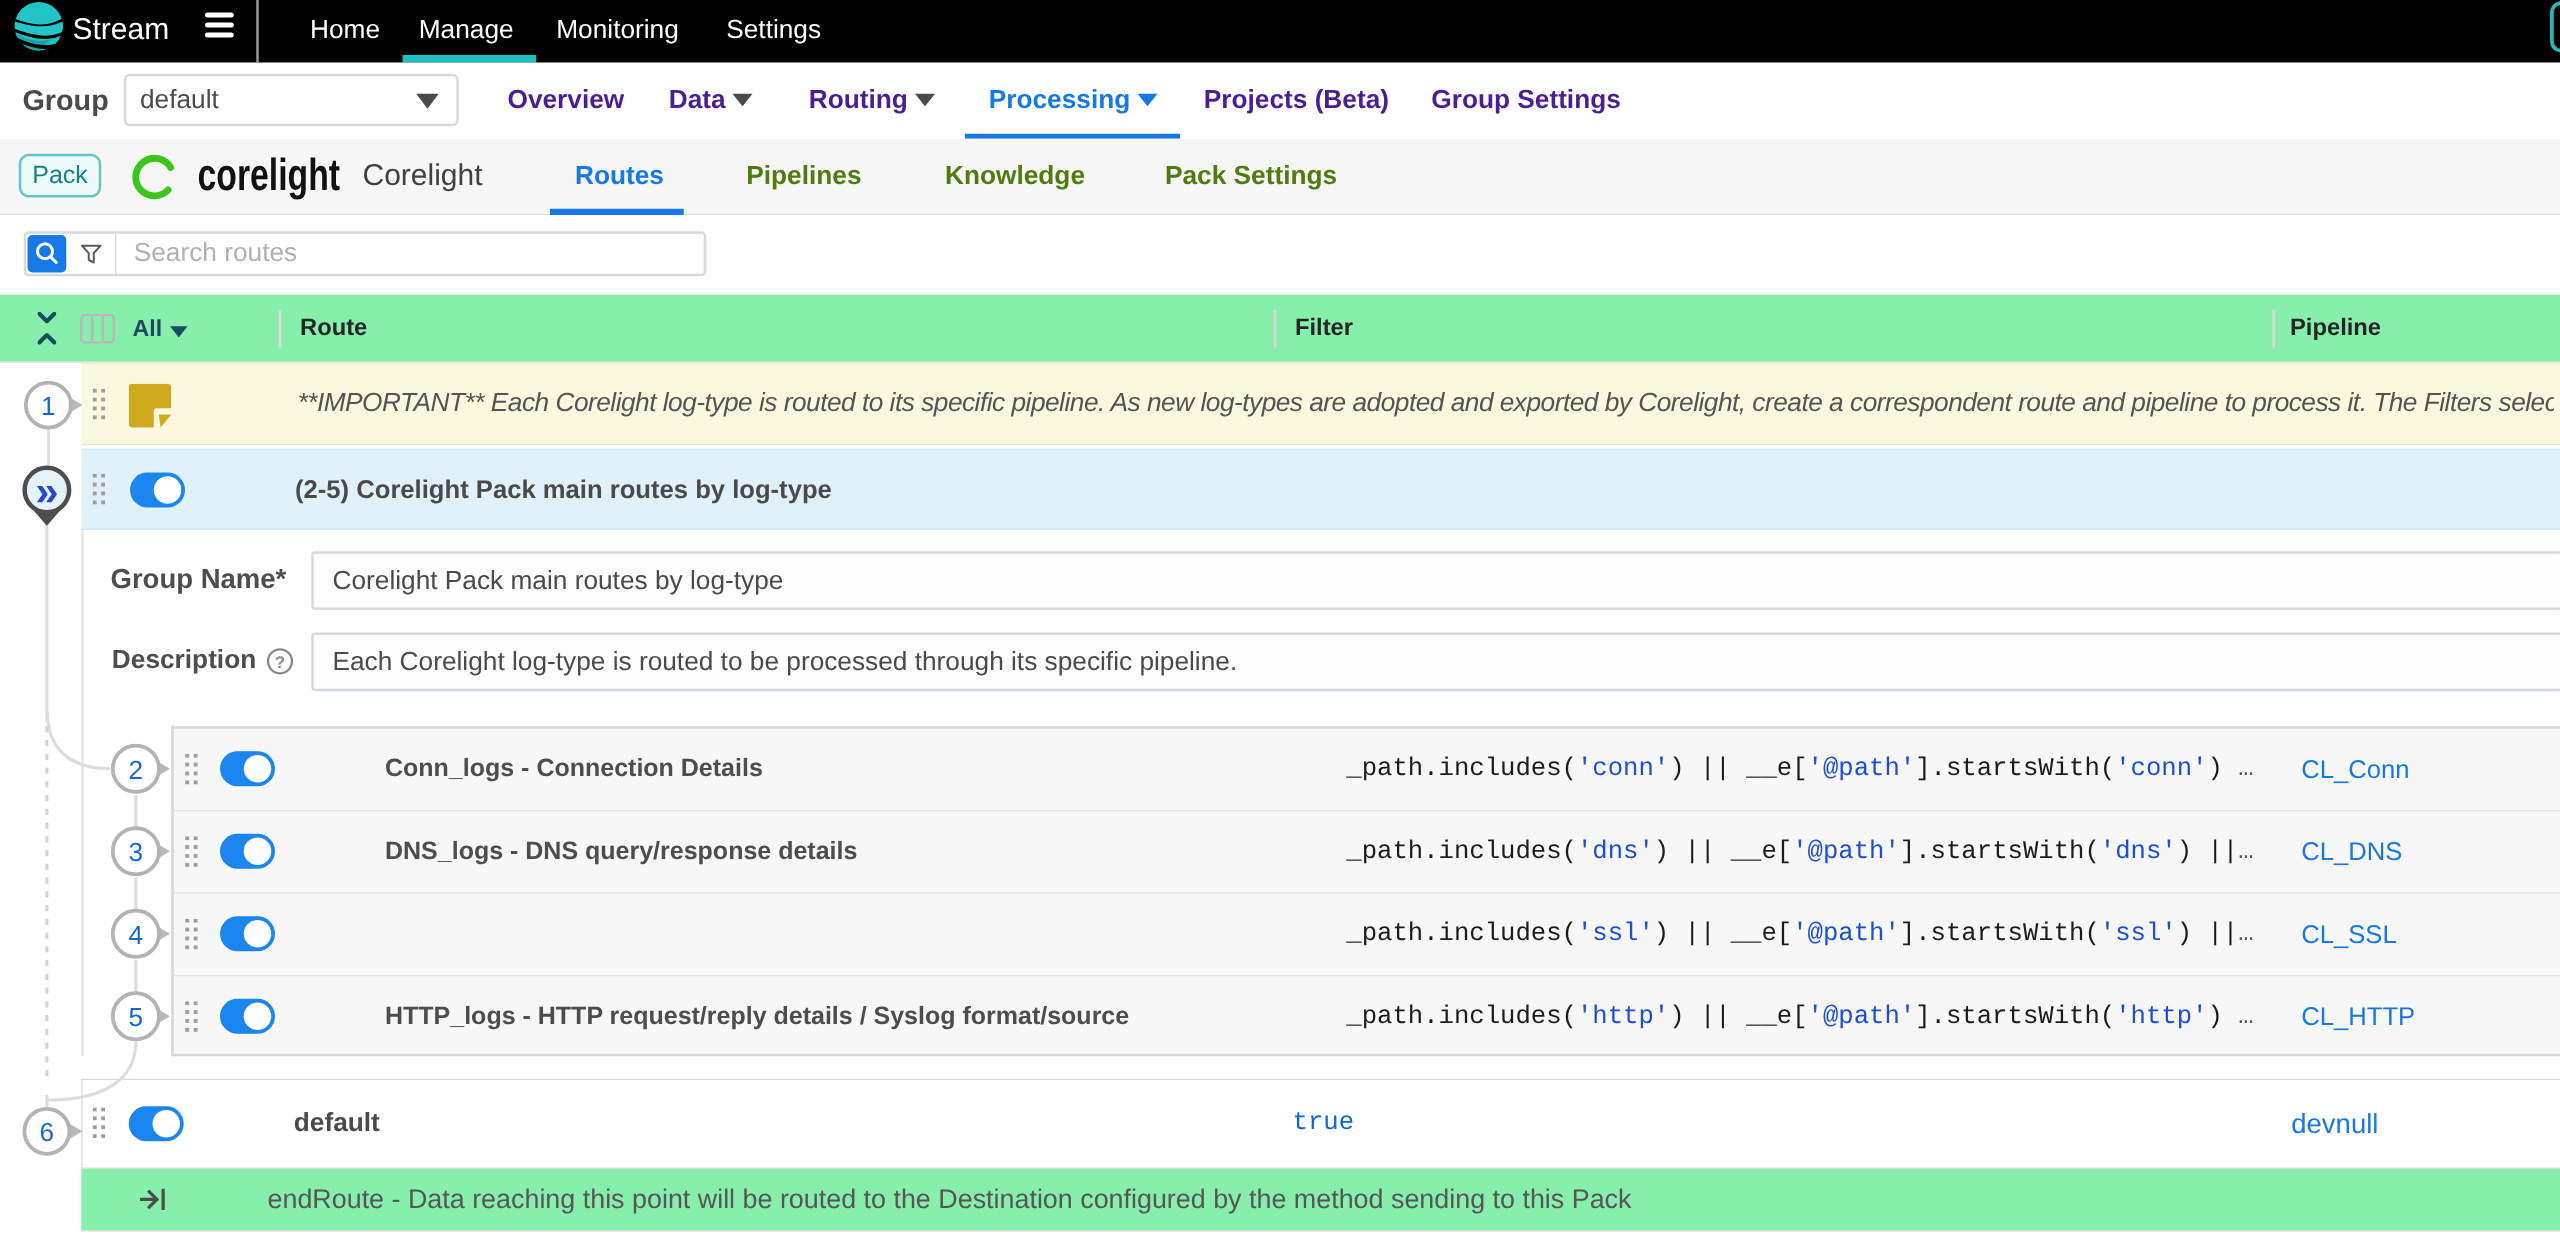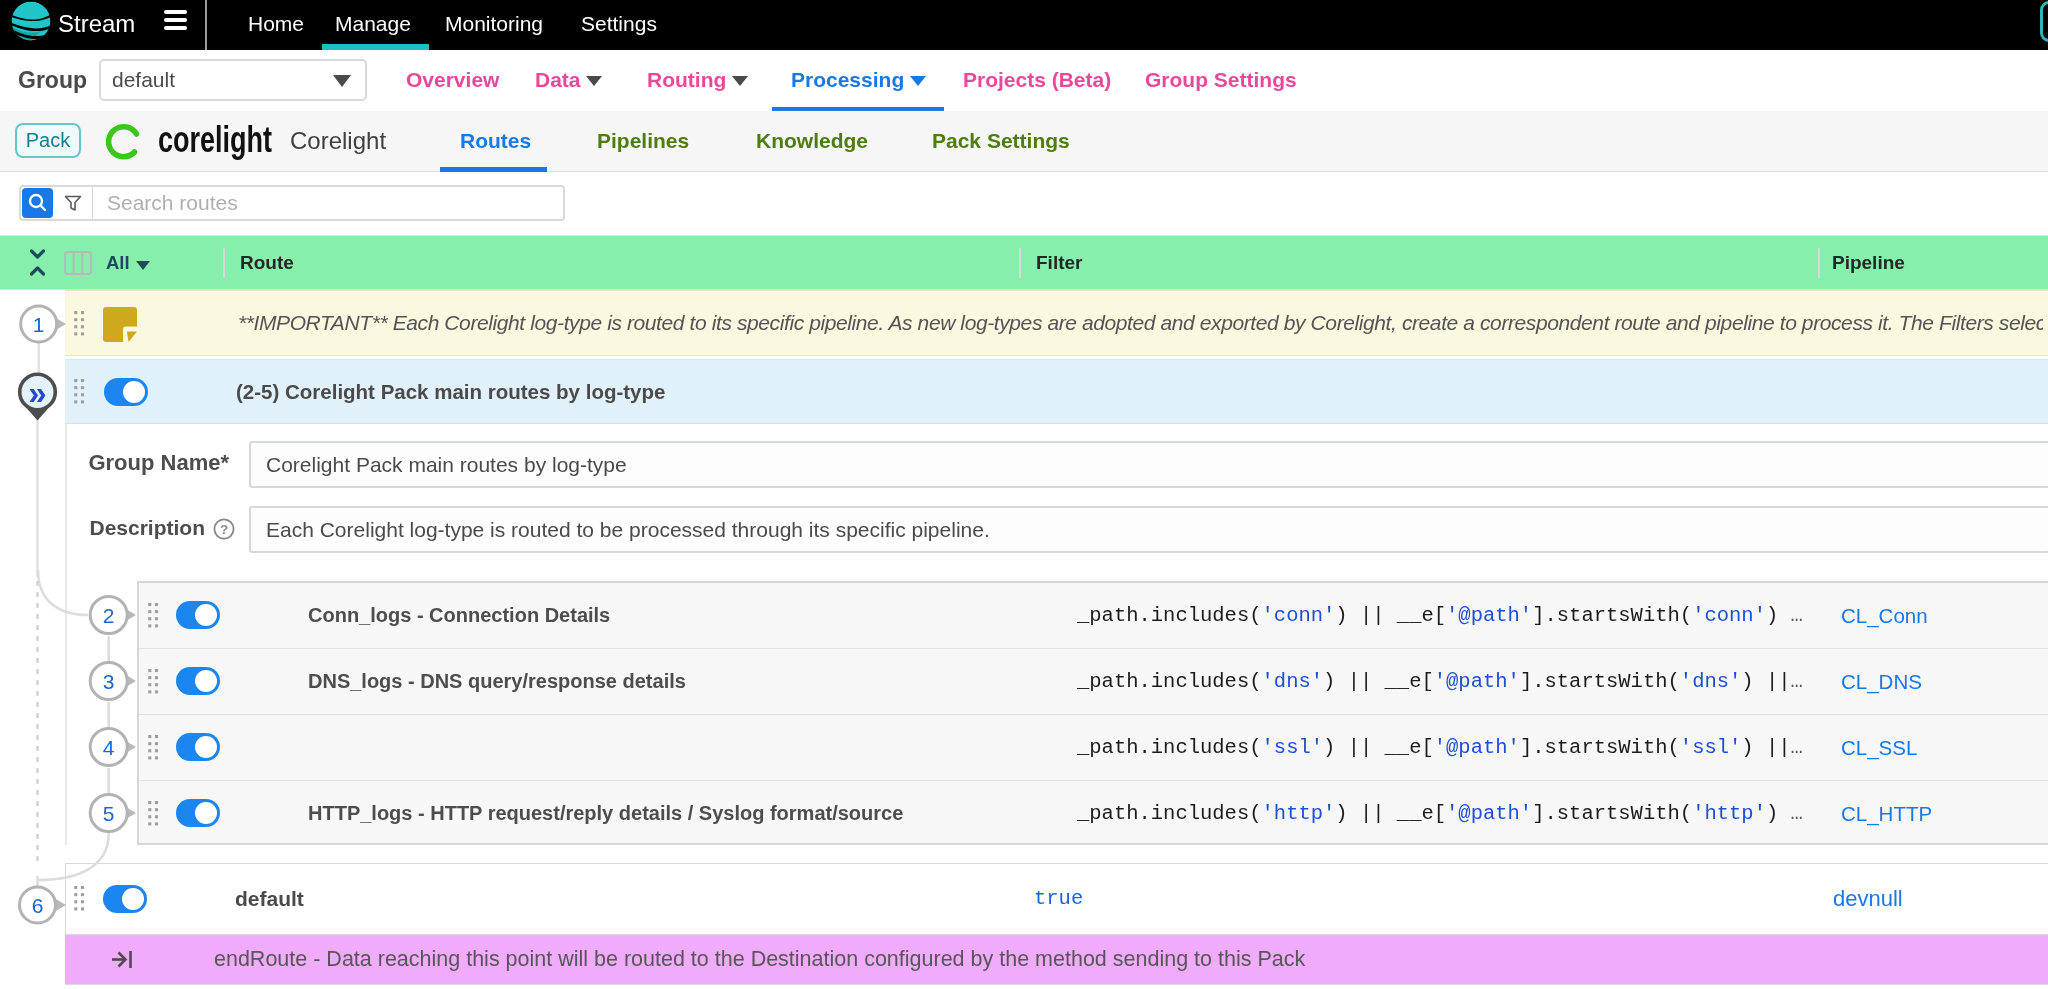--- a/index.html
+++ b/index.html
@@ -13,21 +13,21 @@
 #tealbar{position:absolute;left:322px;top:44px;width:107px;height:6px;background:#1cc0c0}
 #sep1{position:absolute;left:205px;top:0;width:2px;height:50px;background:#9a9a9a}
 #cutbtn{position:absolute;left:2040px;top:1px;width:40px;height:41px;border:3px solid #2cb6ba;border-radius:9px;background:#000}
 
 #grouprow{position:absolute;left:0;top:50px;width:2048px;height:72px;background:#fff;border-bottom:1px solid #e2e2e2}
 #grouprow .lbl{position:absolute;left:18px;top:0;height:60px;line-height:60px;font-size:23px;font-weight:bold;color:#4a4a4a}
 #gsel{position:absolute;left:99px;top:9px;width:268px;height:42px;border:2px solid #d9d9d9;border-radius:5px;background:#fff}
 #gsel span{position:absolute;left:11px;top:0;height:38px;line-height:38px;font-size:21px;color:#4a4a4a}
 .caret{display:inline-block;width:0;height:0;border-left:9px solid transparent;border-right:9px solid transparent;border-top:12px solid #4a4a4a;vertical-align:middle}
 .caret.sm{border-left-width:8px;border-right-width:8px;border-top-width:10px}
-.gtab{position:absolute;top:0;height:60px;line-height:60px;font-size:21px;font-weight:bold;color:#ec4899}
+.gtab{position:absolute;top:0;height:60px;line-height:60px;font-size:21px;font-weight:bold;color:#4c1d95}
 .gtab.active{color:#1778e8}
 #bluebar1{position:absolute;left:772px;top:57px;width:172px;height:4px;background:#1778e8}
 
 #packrow{position:absolute;left:0;top:111px;width:2048px;height:61px;background:#f6f6f6;border-bottom:1px solid #dedede}
 #packchip{position:absolute;left:15px;top:12px;width:66px;height:35px;border:2px solid #65c6ca;border-radius:8px;background:#effbfb;color:#13808e;font-size:20px;text-align:center;line-height:31px}
 .ptab{position:absolute;top:0;height:60px;line-height:60px;font-size:21px;font-weight:bold;color:#4d7c0f}
 .ptab.active{color:#1778e8}
 #bluebar2{position:absolute;left:440px;top:56px;width:107px;height:5px;background:#1778e8}
 #clogo{position:absolute;left:158px;top:0;height:60px;line-height:58px;font-size:36px;font-weight:bold;color:#111;transform:scaleX(0.75);transform-origin:left center;letter-spacing:0px}
 #cname{position:absolute;left:290px;top:0;height:60px;line-height:60px;font-size:24px;color:#404040}
@@ -56,21 +56,21 @@
 #subpanel{position:absolute;left:70px;top:157px;width:1913px;height:264px;border:2px solid #d6d6d6;border-right:none;background:#f7f7f7}
 .srow{position:absolute;left:0;width:1911px;height:65px}
 .srow .ttl{position:absolute;left:169px;top:0;height:65px;line-height:65px;font-size:20px;font-weight:bold;color:#4d4d4d}
 .sdiv2{position:absolute;left:0;width:1911px;height:1px;background:#e2e2e2}
 .code{position:absolute;left:938px;top:0;height:65px;line-height:65px;font-family:"Liberation Mono",monospace;font-size:20.5px;color:#1c1c1c;white-space:pre}
 .code .s{color:#1d4ed8}
 .code .e{color:#555}
 .plink{position:absolute;left:1702px;top:0;height:65px;line-height:65px;font-size:20.5px;color:#1778e8}
 
 #rowdef{position:absolute;left:65px;top:863px;width:1983px;height:72px;background:#fff;border:1.5px solid #d9d9d9;border-right:none}
-#rowend{position:absolute;left:65px;top:935px;width:1983px;height:50px;background:#f0abfc;border-bottom:1px solid #dcdcdc}
+#rowend{position:absolute;left:65px;top:935px;width:1983px;height:50px;background:#86efac;border-bottom:1px solid #dcdcdc}
 #rowend .txt{position:absolute;left:149px;top:0;height:49px;line-height:49px;font-size:21.5px;color:#565656}
 
 #railsvg{position:absolute;left:0;top:236px;width:160px;height:753px}
 </style></head>
 <body>
 
 <div id="topbar">
   <svg class="abs" style="left:11px;top:1px" width="40" height="40" viewBox="0 0 40 40">
     <defs>
         <clipPath id="lc">

